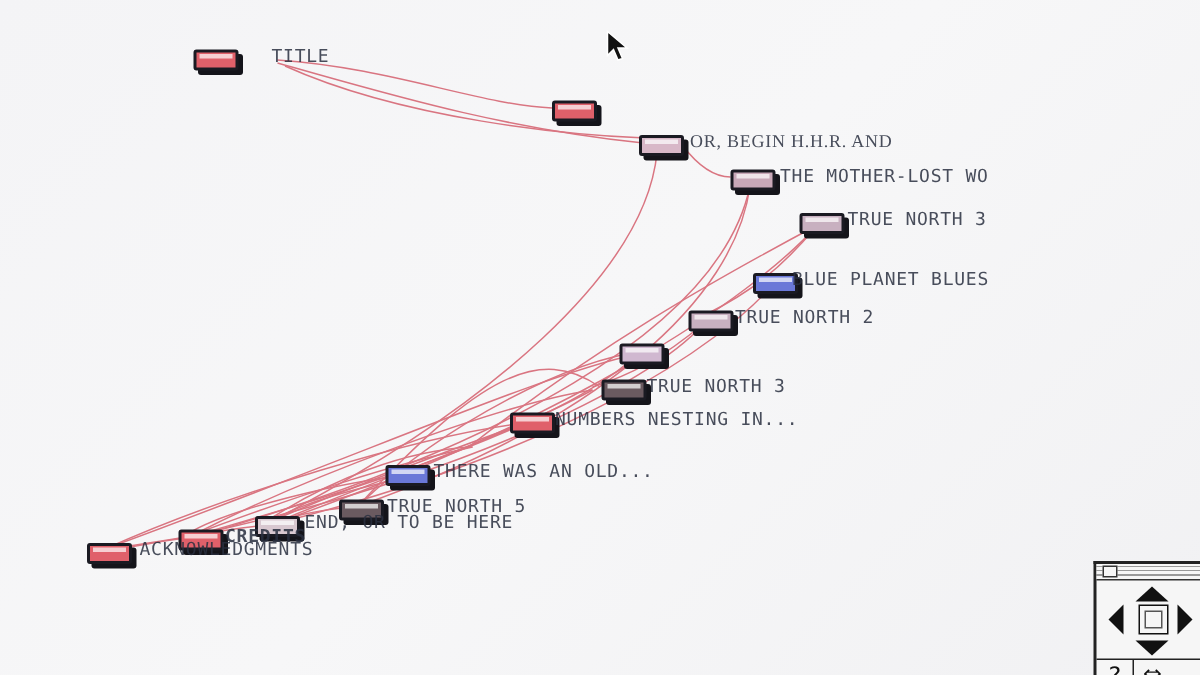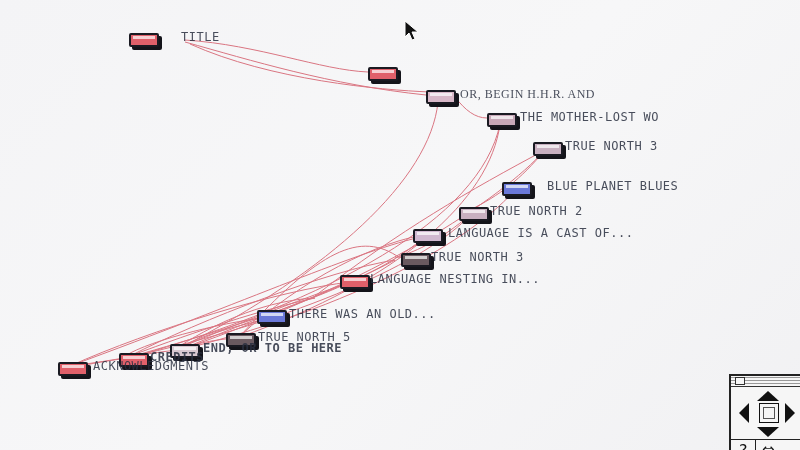--- a/index.html
+++ b/index.html
@@ -110,47 +110,46 @@
   <div class="node" style="left:487px;top:113px;width:240px;">
     <div class="box" style="background:#c8a8b8;"></div>
     <span class="label" style="left:33px;">THE MOTHER-LOST WO</span>
   </div>
   <div class="node" style="left:533px;top:142px;width:170px;">
     <div class="box" style="background:#c8b0c0;"></div>
     <span class="label" style="left:32px;">TRUE NORTH 3</span>
   </div>
   <div class="node" style="left:502px;top:182px;width:220px;">
     <div class="box" style="background:#6a78d8;"></div>
-    <span class="label" style="left:45px;">BLUE PLANET BLUES</span>
+    <span class="label" style="left:26px;">BLUE PLANET BLUES</span>
   </div>
   <div class="node" style="left:459px;top:207px;width:170px;">
     <div class="box" style="background:#c8b0c0;"></div>
     <span class="label" style="left:31px;">TRUE NORTH 2</span>
   </div>
   <div class="node" style="left:413px;top:229px;width:300px;">
     <div class="box" style="background:#d0b8d0;"></div>
-    <span class="label" style="left:35px;">LANGUAGE IS A CAST OF...</span>
   </div>
   <div class="node" style="left:401px;top:253px;width:170px;">
     <div class="box" style="background:#6a5a60;"></div>
     <span class="label" style="left:30px;">TRUE NORTH 3</span>
   </div>
   <div class="node" style="left:340px;top:275px;width:270px;">
     <div class="box" style="background:#e0606a;"></div>
-    <span class="label" style="left:30px;">LANGUAGE NESTING IN...</span>
+    <span class="label" style="left:30px;">NUMBERS NESTING IN...</span>
   </div>
   <div class="node" style="left:257px;top:310px;width:240px;">
     <div class="box" style="background:#6a78d8;"></div>
     <span class="label" style="left:32px;">THERE WAS AN OLD...</span>
   </div>
   <div class="node" style="left:226px;top:333px;width:170px;">
     <div class="box" style="background:#6a5a60;"></div>
     <span class="label" style="left:32px;">TRUE NORTH 5</span>
   </div>
-  <div class="node" style="left:170px;top:344px;width:240px;font-weight:bold;">
+  <div class="node" style="left:170px;top:344px;width:240px;">
     <div class="box" style="background:#d8c8d0;"></div>
     <span class="label" style="left:33px;">END, OR TO BE HERE</span>
   </div>
   <div class="node" style="left:119px;top:353px;width:120px;font-weight:bold;">
     <div class="box" style="background:#e0606a;"></div>
     <span class="label" style="left:31px;">CREDITS</span>
   </div>
   <div class="node" style="left:58px;top:362px;width:200px;">
     <div class="box" style="background:#e0606a;"></div>
     <span class="label" style="left:35px;">ACKNOWLEDGMENTS</span>

